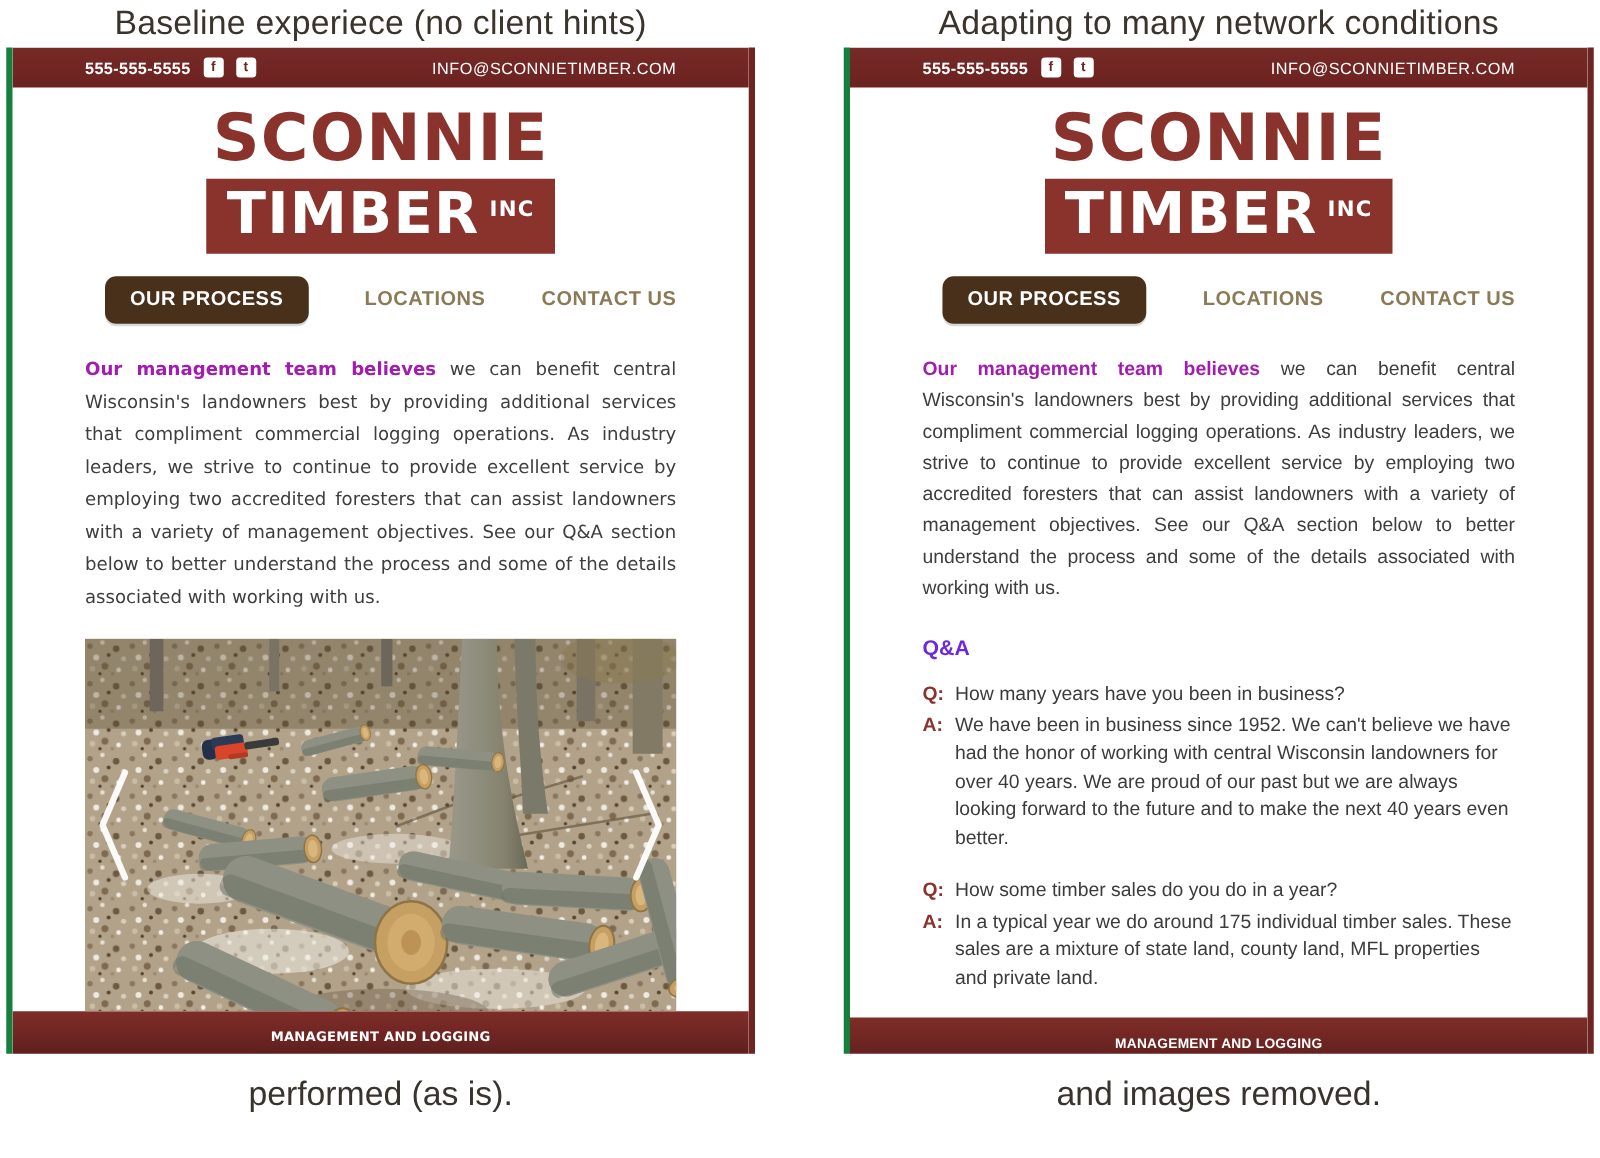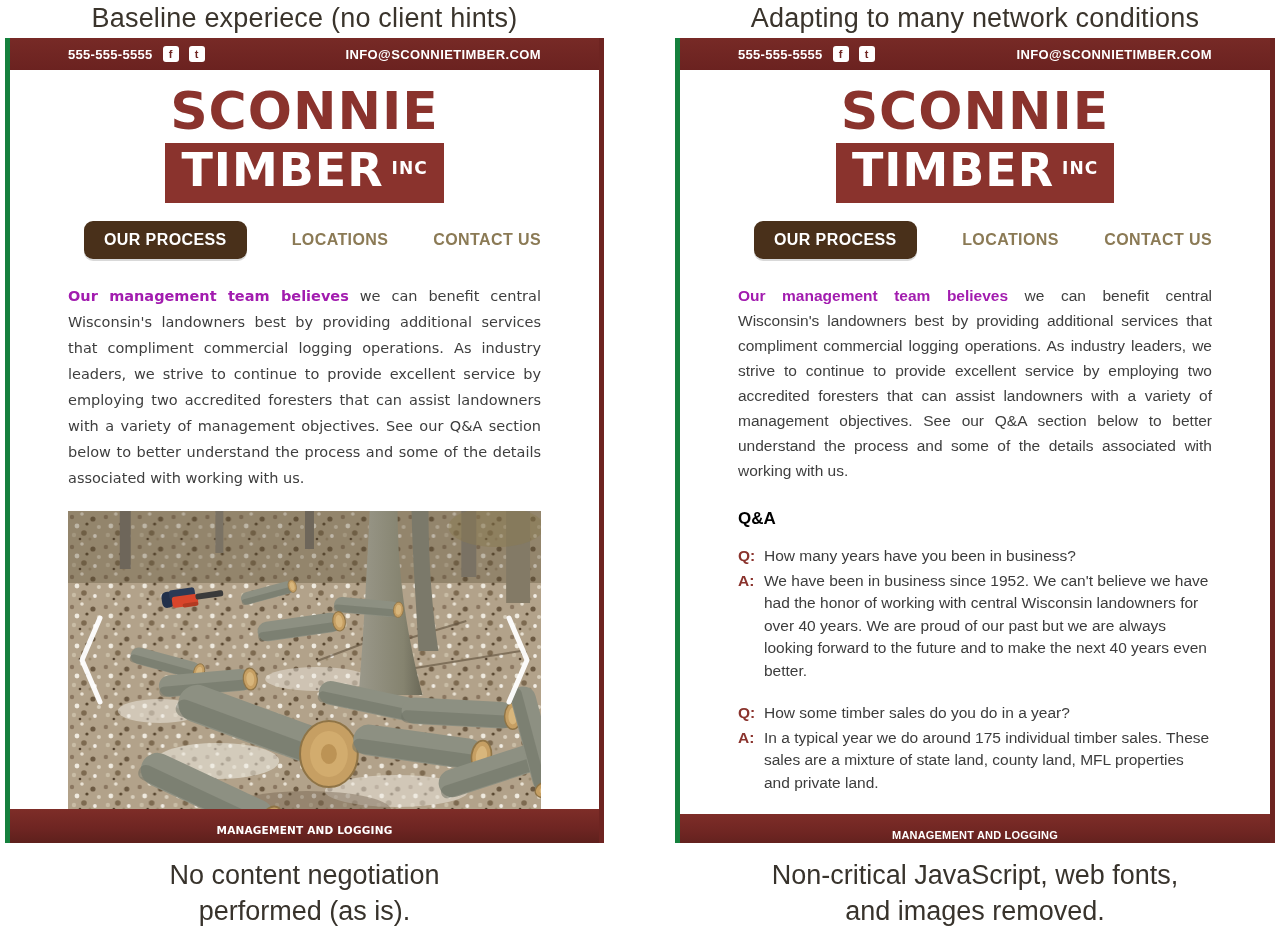--- a/index.html
+++ b/index.html
@@ -20,21 +20,21 @@
                 display:flex; flex-direction:column; overflow:hidden; }
 
   .topbar { height:32px; background:linear-gradient(180deg,#772a26 0%,#6b2220 100%);
             display:flex; align-items:center; justify-content:space-between;
             padding:0 58px; flex:none; }
   .topbar-left { display:flex; align-items:center; gap:6px; }
   .phone { color:#ffffff; font-weight:bold; font-size:13px; letter-spacing:0.3px; }
   .social { width:16px; height:16px; background:#ffffff; border-radius:3px; margin-left:4px;
             display:inline-flex; align-items:center; justify-content:center;
             color:#6e2421; font-weight:bold; font-size:11px; cursor:pointer; }
-  .email { color:#ffffff; font-weight:bold; font-size:13px; letter-spacing:0.4px; }
+  .email { color:#ffffff; font-weight:normal; font-size:13px; letter-spacing:0.4px; }
 
   .logo-block { margin-top:12px; text-align:center; flex:none; }
   .logo-line1 { font-family:"DejaVu Sans", sans-serif; font-size:52px; font-weight:bold;
                 color:#8a332d; letter-spacing:1px; line-height:58px; }
   .logo-box { display:inline-flex; align-items:center; justify-content:center;
               background:#8a332d; margin-top:3px; padding:2px 16px 8px 16px; min-width:268px; }
   .logo-line2 { font-family:"DejaVu Sans", sans-serif; font-size:46px; font-weight:bold;
                 color:#ffffff; letter-spacing:1px; line-height:50px; }
   .logo-suffix { font-family:"DejaVu Sans", sans-serif; font-size:17px; font-weight:bold;
                  color:#ffffff; margin-left:8px; margin-bottom:4px; letter-spacing:1px; }
@@ -54,21 +54,21 @@
   
   .carousel { position:relative; margin:20px 58px 0 58px; height:298px; flex:none;
               overflow:hidden; background:#b2a28a; }
   .carousel svg.scene { display:block; width:100%; height:100%; }
   .chev { position:absolute; top:50%; transform:translateY(-50%); width:30px; height:92px;
           cursor:pointer; }
   .chev.prev { left:8px; } .chev.next { right:8px; }
 
   
   .qa-section { margin:26px 58px 0 58px; flex:none; }
-  .qa-heading { color:#000000; font-weight:bold; font-size:17px; margin-bottom:16px; }
+  .qa-heading { color:#6d28d9; font-weight:bold; font-size:17px; margin-bottom:16px; }
   .qa-item { margin-bottom:20px; }
   .qa-line { display:flex; font-size:15.5px; line-height:22.5px; color:#3c3c3c; margin-bottom:2px; }
   .qa-label { color:#8a332d; font-weight:bold; width:26px; flex:none; }
   .qa-text { flex:1; }
 
   .site-footer { margin-top:auto; flex:none; height:44px;
                  background:linear-gradient(180deg,#7e2d28 0%,#6e2522 45%,#521c18 100%);
                  color:#ffffff; text-align:center; display:flex; flex-direction:column;
                  justify-content:center;gap:34px; }
   .site-footer div { font-size:11px; font-weight:bold; line-height:13.5px; letter-spacing:0.2px; }
@@ -200,21 +200,20 @@
       </div>
 
       <footer class="site-footer">
         <div>WISCONSIN'S LEADER IN FOREST</div>
         <div>MANAGEMENT AND LOGGING</div>
         <div>SINCE 1952</div>
       </footer>
     </div>
 
     <div class="pane-caption">
-      <div>No content negotiation</div>
       <div>performed (as is).</div>
     </div>
   </section>
 
   <section class="pane pane-right">
     <div class="compare-title">Adapting to many network conditions</div>
 
     <div class="site-frame">
       <header class="topbar">
         <div class="topbar-left">
@@ -268,18 +267,17 @@
       </div>
 
       <footer class="site-footer">
         <div>WISCONSIN'S LEADER IN FOREST</div>
         <div>MANAGEMENT AND LOGGING</div>
         <div>SINCE 1952</div>
       </footer>
     </div>
 
     <div class="pane-caption">
-      <div>Non-critical JavaScript, web fonts,</div>
       <div>and images removed.</div>
     </div>
   </section>
 
 </div>
 
 </body></html>

